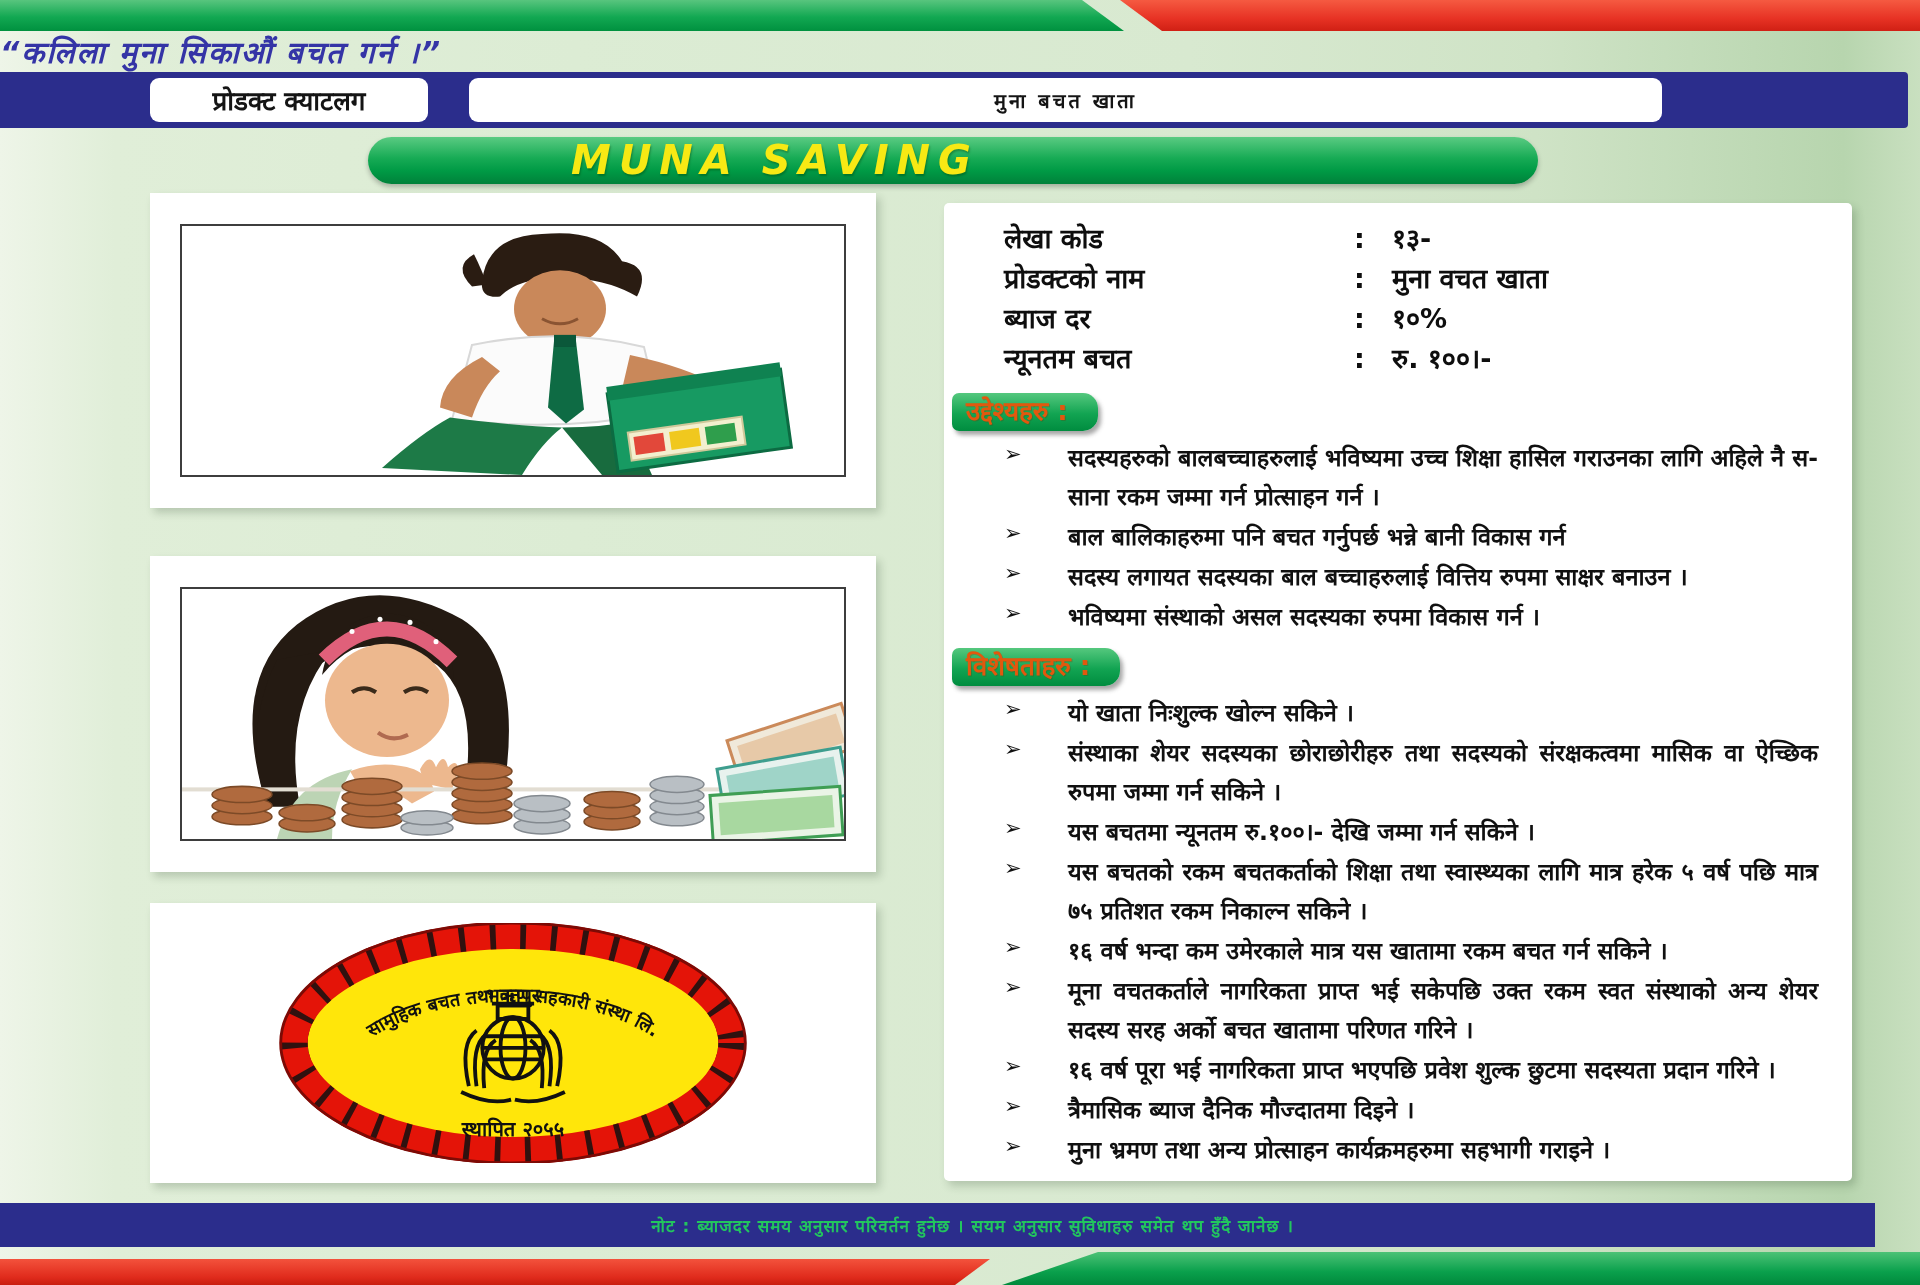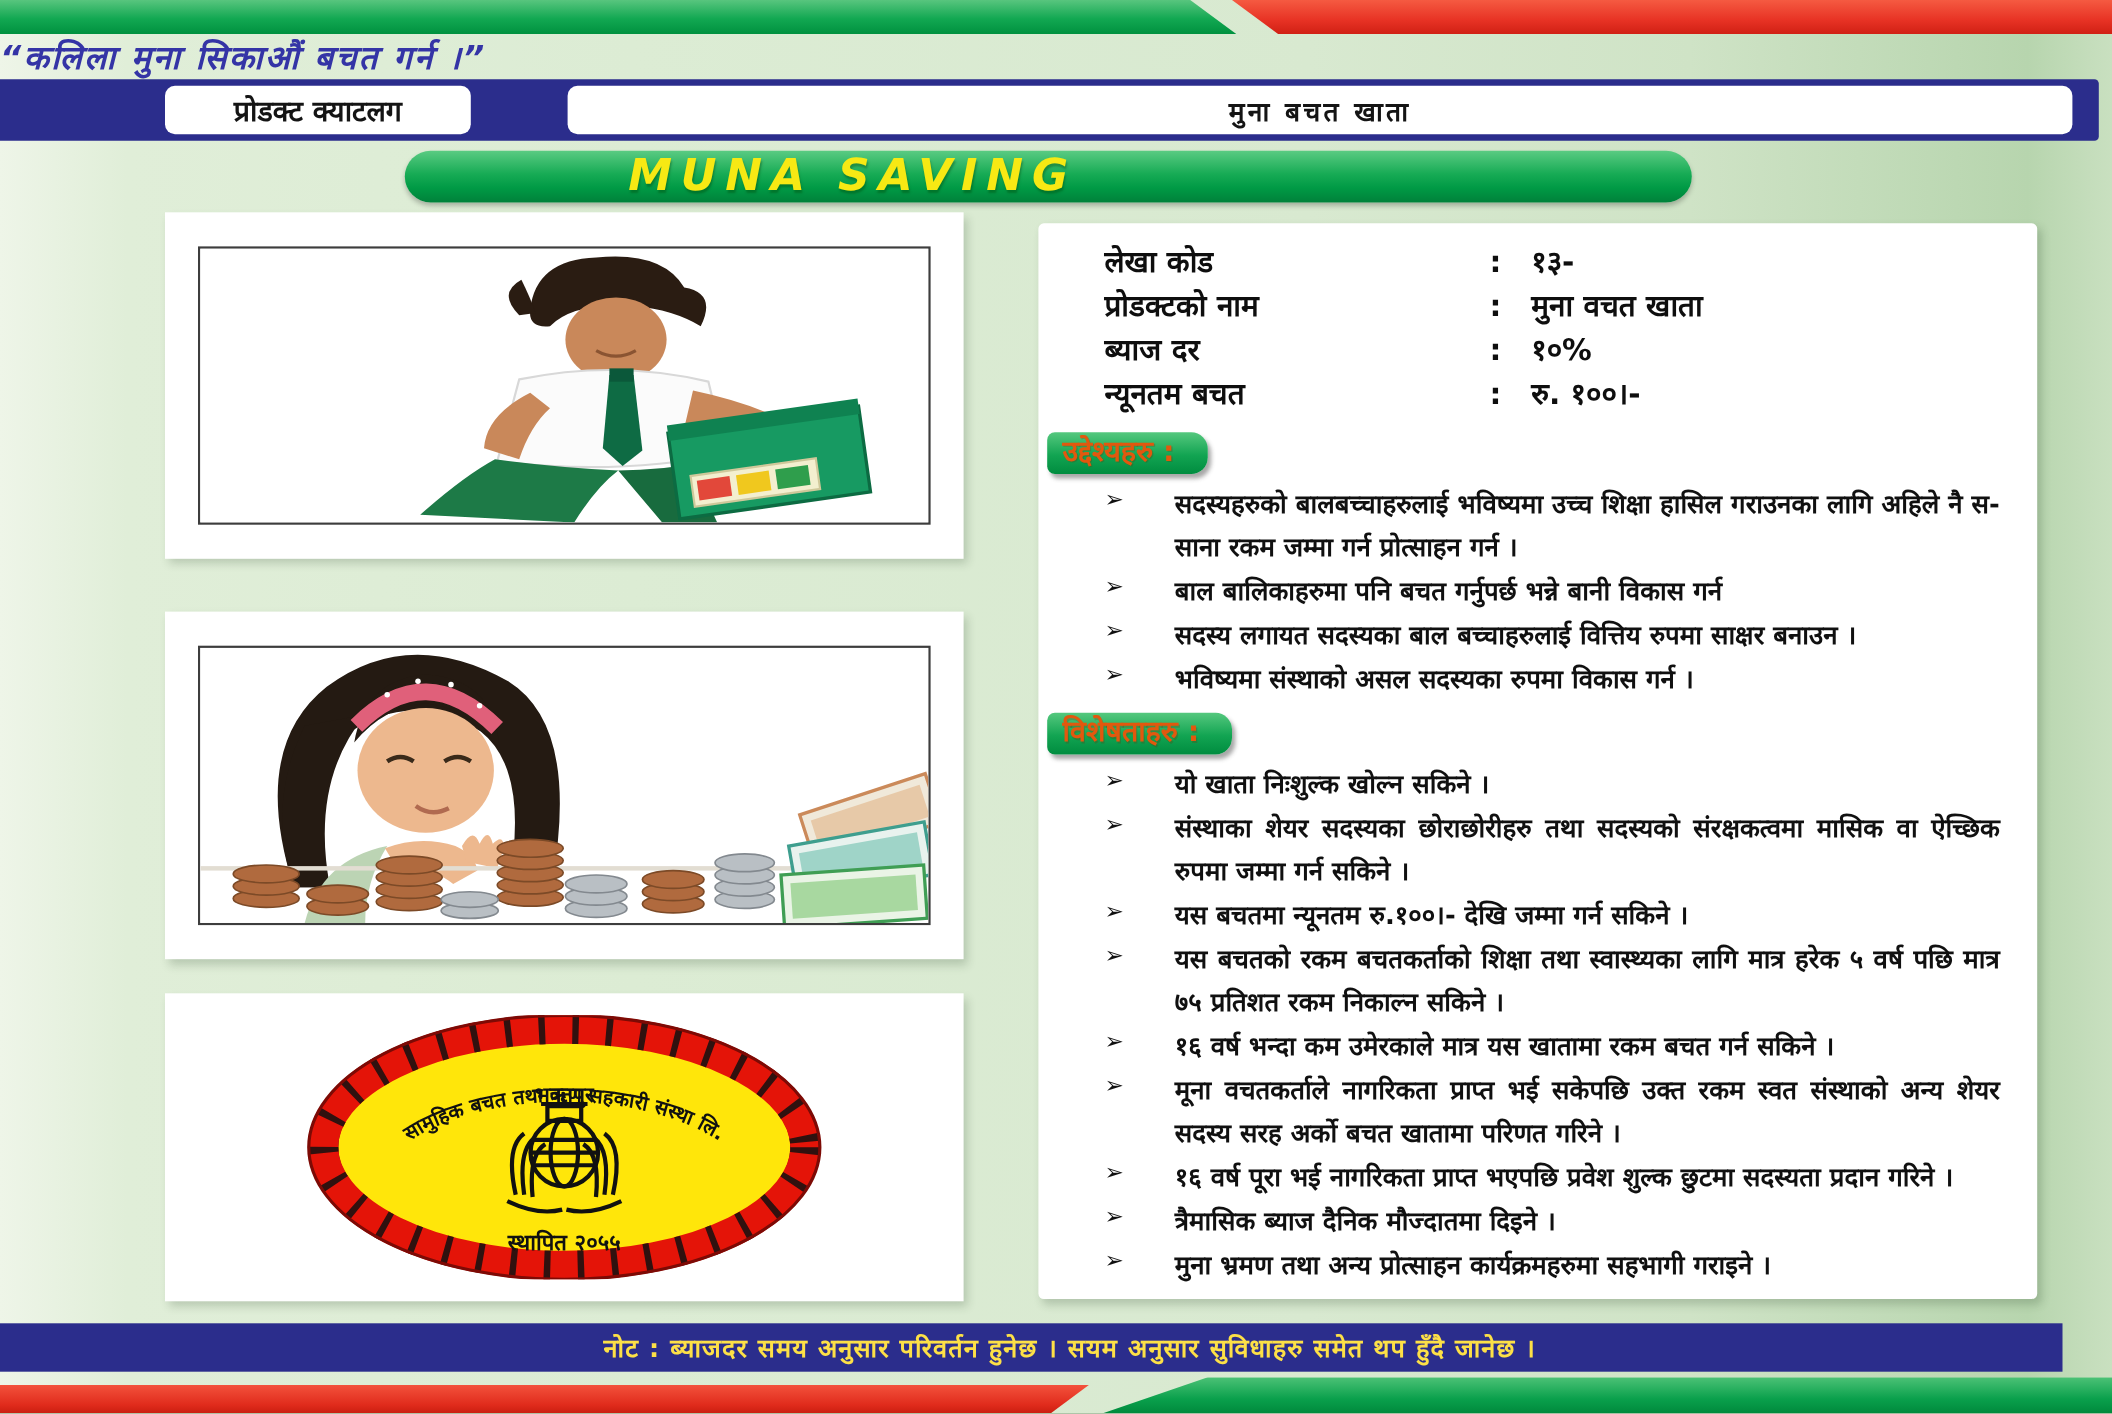--- a/index.html
+++ b/index.html
@@ -26,21 +26,21 @@
   .tagline{position:absolute;top:31px;left:0;width:1580px;height:40px;
     text-align:left;font-size:30px;font-weight:bold;font-style:italic;
     color:#3434a6;letter-spacing:2px;}
   
   .header-bar{position:absolute;top:72px;left:0;width:1908px;height:56px;
     background:#2b2d8c;border-radius:0 4px 4px 0;}
   .hbox{position:absolute;top:6px;height:44px;background:#ffffff;border-radius:9px;
     display:flex;align-items:center;justify-content:center;
     font-weight:bold;color:#141414;}
   .hbox-left{left:150px;width:278px;font-size:26px;}
-  .hbox-right{left:516px;width:1368px;font-size:24px;letter-spacing:3px;}
+  .hbox-right{left:469px;width:1193px;font-size:20px;letter-spacing:3px;}
   
   .muna-banner{position:absolute;top:137px;left:368px;width:1170px;height:47px;
     border-radius:24px;
     background:linear-gradient(180deg,#5acb82 0%,#17ab55 45%,#009a45 72%,#00813a 100%);
     box-shadow:0 3px 5px rgba(0,0,0,.25);}
   .muna-banner span{display:block;width:814px;text-align:center;
     font-size:40px;line-height:47px;font-weight:bold;font-style:italic;
     letter-spacing:8px;color:#f7e914;text-shadow:1px 2px 2px rgba(0,60,0,.35);}
   
   .card{position:absolute;left:150px;background:#ffffff;
@@ -64,21 +64,21 @@
     padding:3px 30px 5px 14px;border-radius:7px 15px 15px 7px;
     box-shadow:3px 4px 4px rgba(60,60,60,.45);
     margin:10px 0 8px -52px;text-shadow:1px 1px 0 rgba(120,40,0,.25);}
   .bullet{display:flex;margin-bottom:1px;}
   .bullet-arrow{width:64px;flex:none;font-size:21px;line-height:28.5px;color:#111;padding-top:1px;}
   .bullet-text{flex:1;font-size:23.5px;line-height:39px;font-weight:bold;
     text-align:justify;color:#101010;}
   
   .note-bar{position:absolute;top:1203px;left:0;width:1875px;height:44px;
     background:#2b2d8c;display:flex;align-items:center;justify-content:center;}
-  .note-bar span{font-size:23px;font-weight:bold;color:#fde047;letter-spacing:1px;padding-left:70px;}
+  .note-bar span{font-size:17px;font-weight:bold;color:#22c55e;letter-spacing:1px;padding-left:70px;}
 </style>
 </head>
 <body>
 
 <div class="page">
 
   <div class="stripe stripe-green-top"></div>
   <div class="stripe stripe-red-top"></div>
 
   <div class="tagline">“कलिला मुना सिकाऔं बचत गर्न ।”</div>

